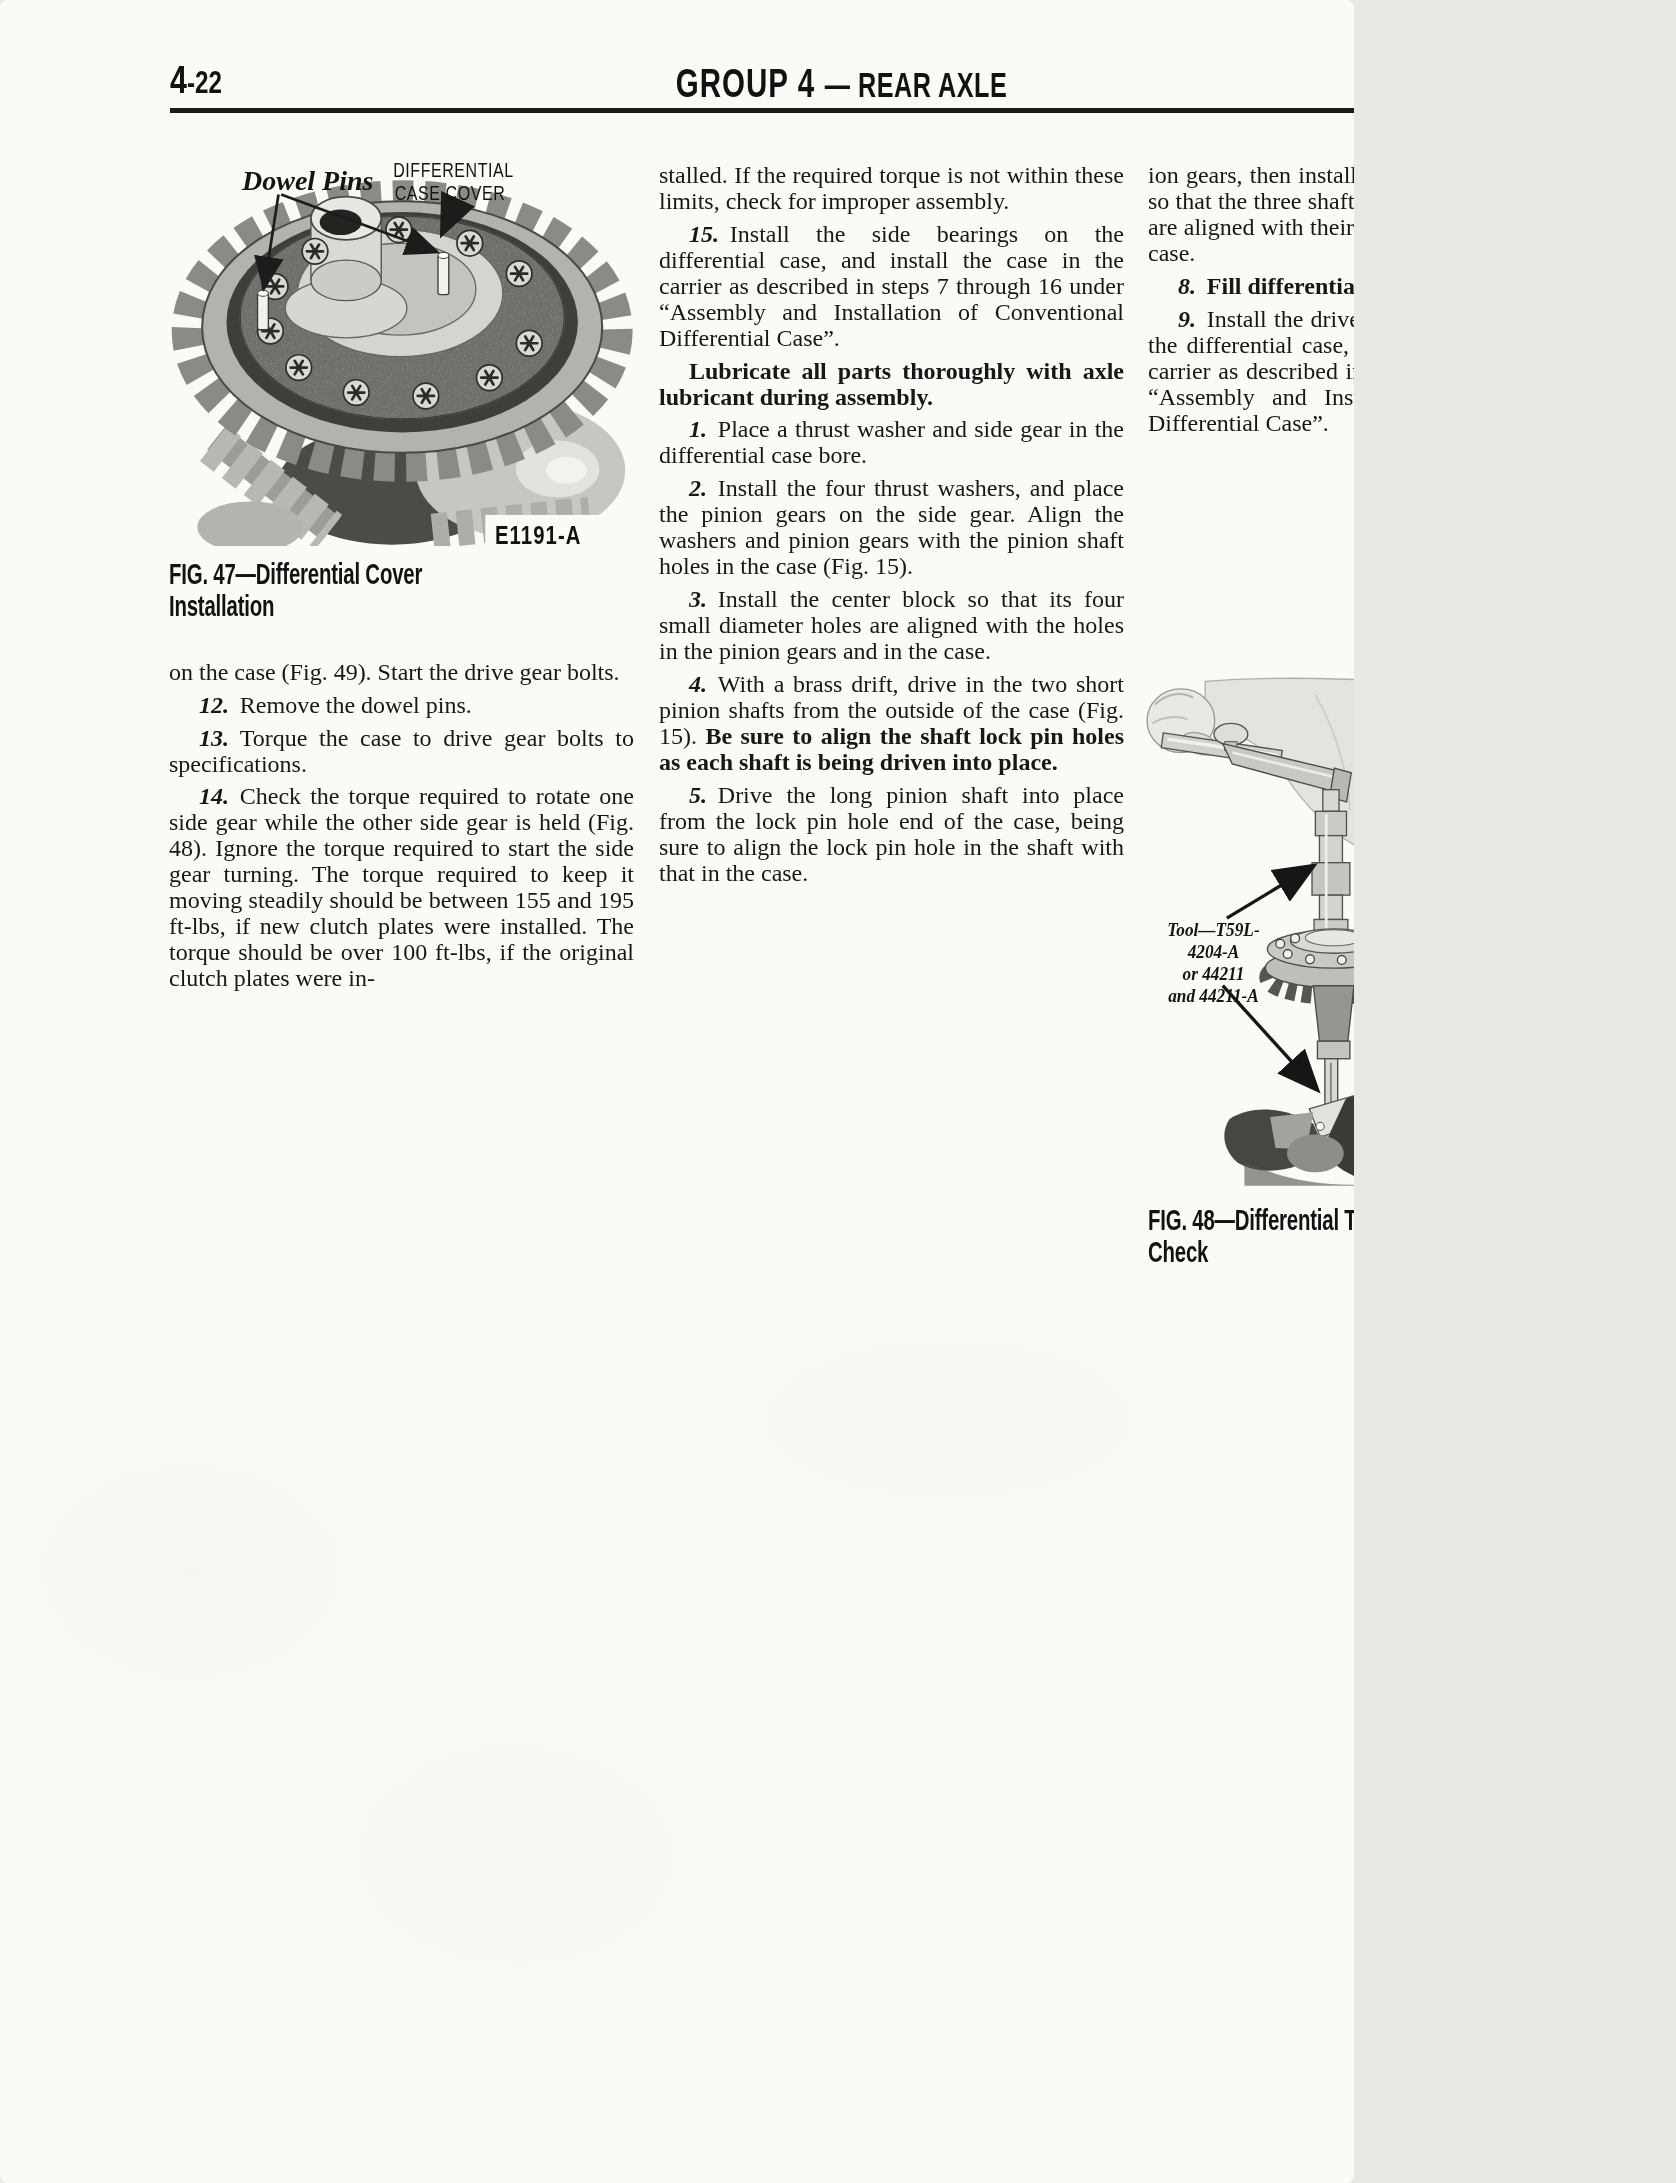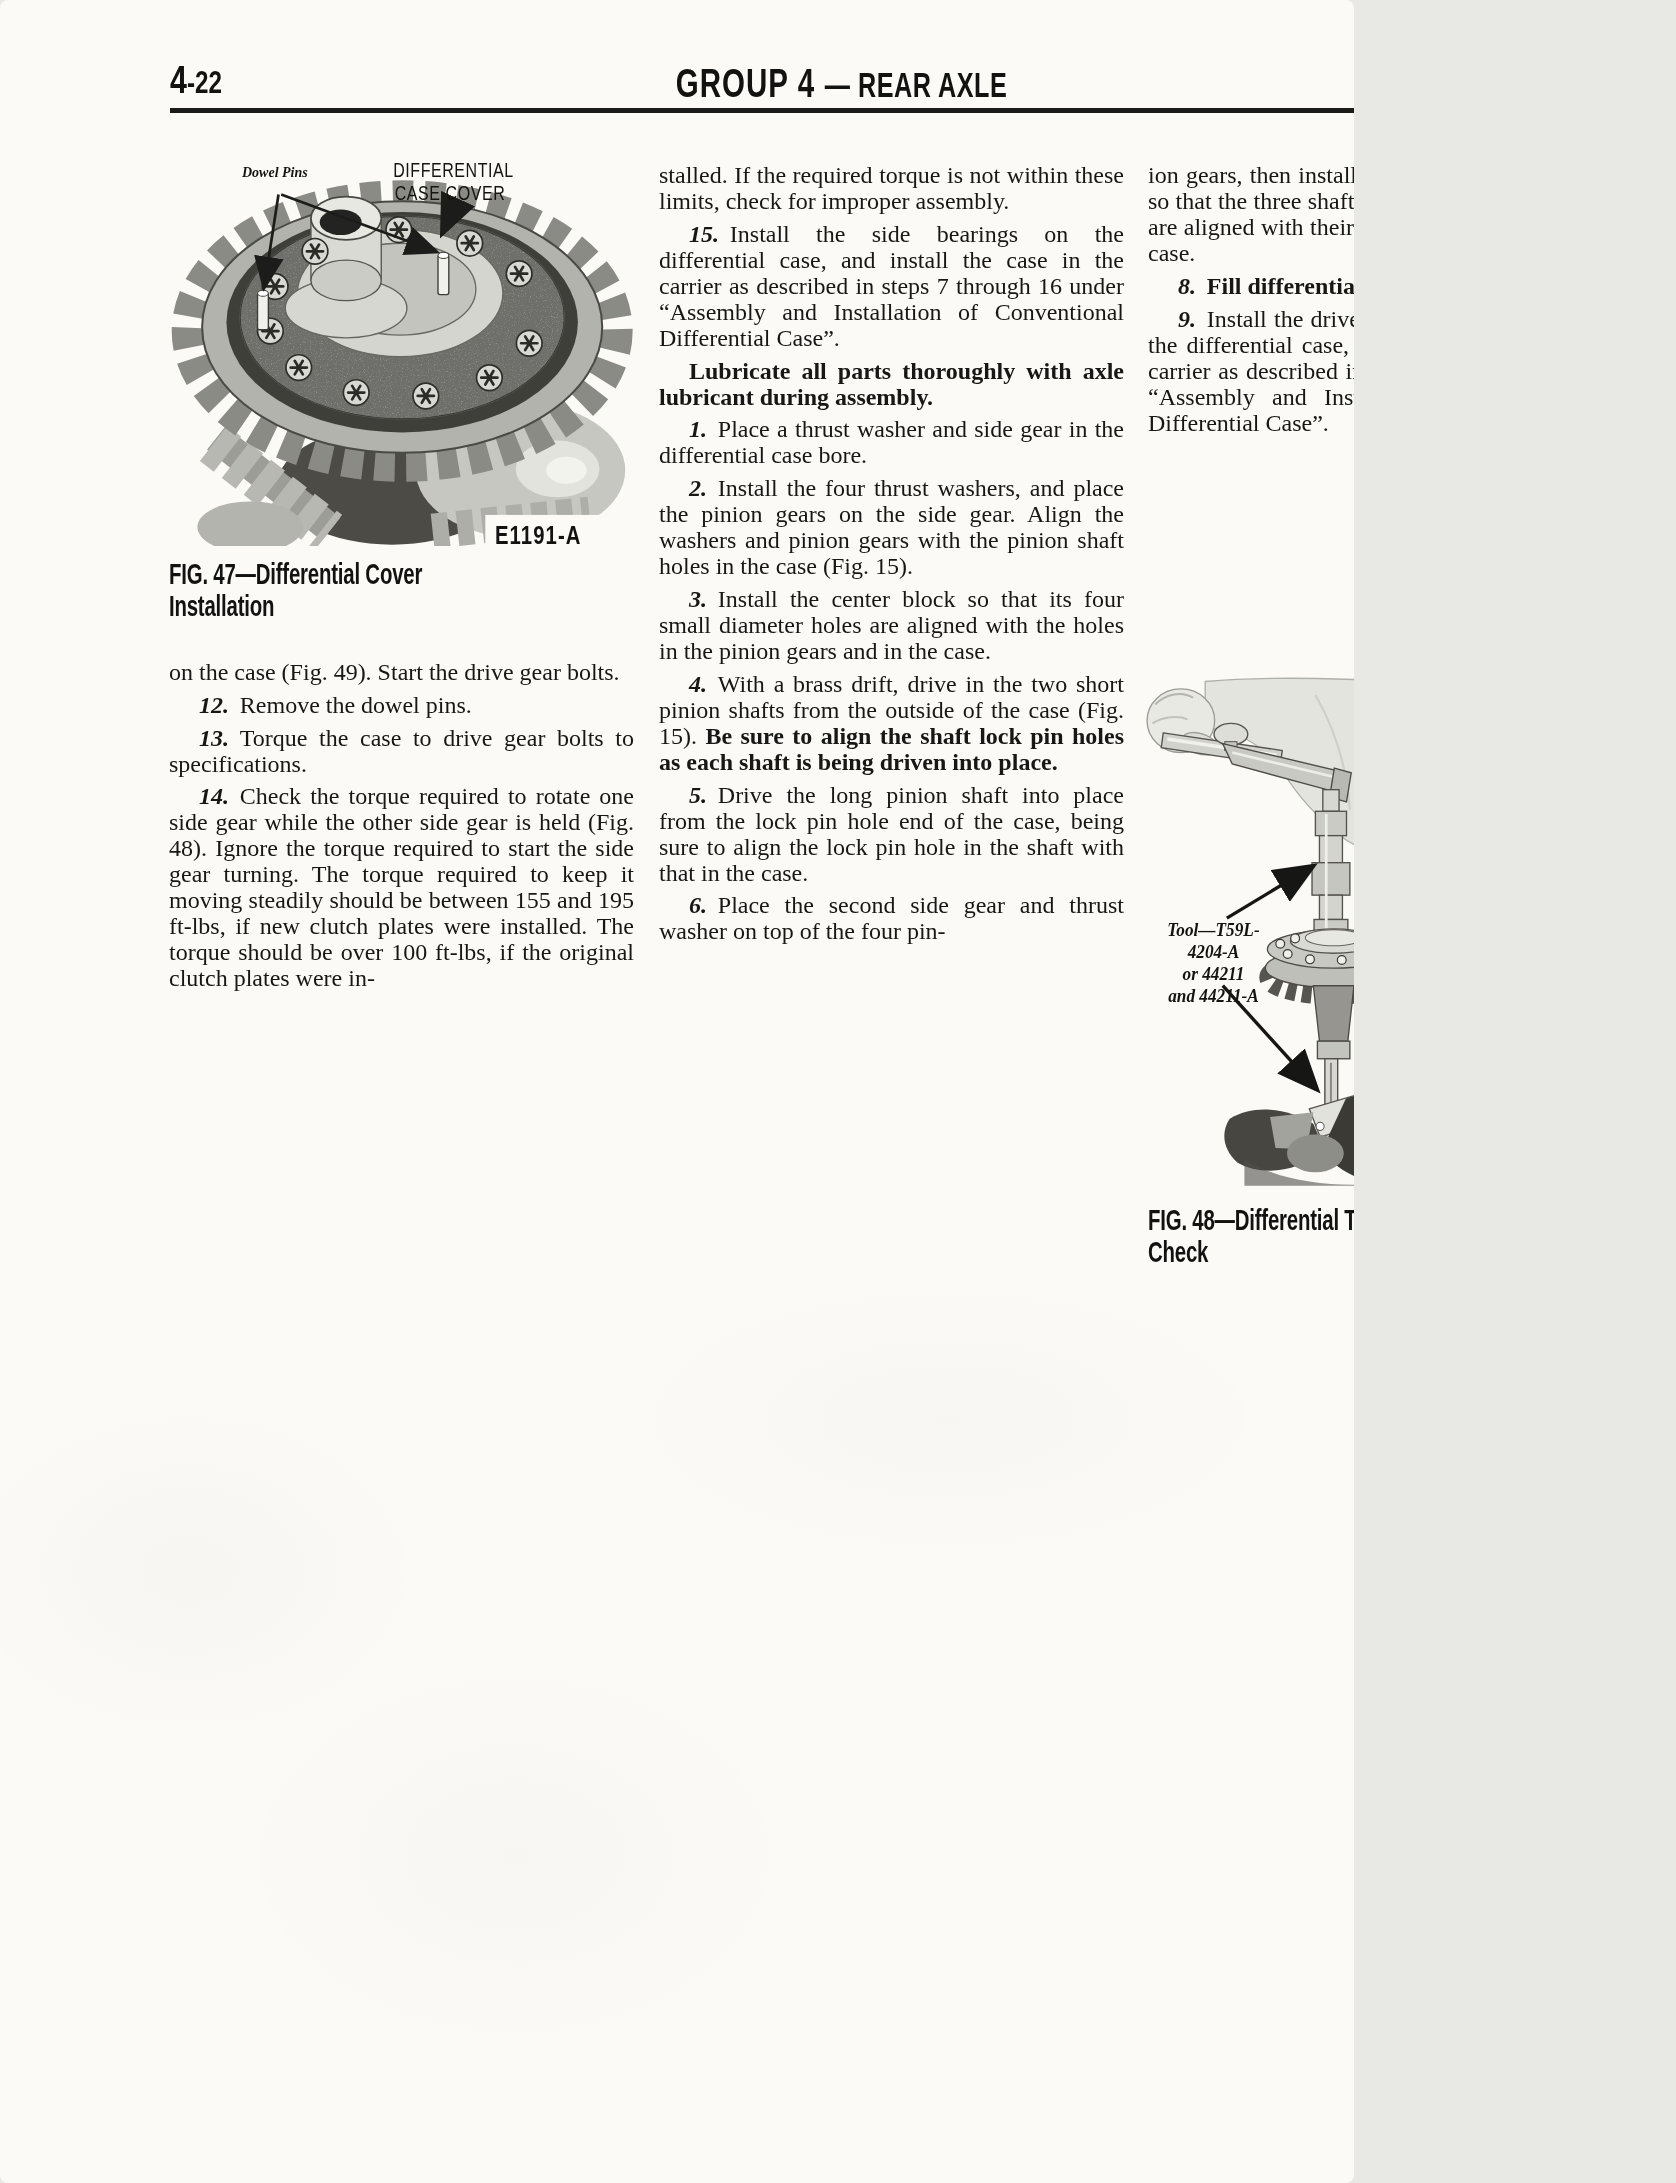--- a/index.html
+++ b/index.html
@@ -51,21 +51,21 @@
   .fig47{ left:169px; top:154px; width:465px; height:392px; }
   .fig48{ left:1143px; top:676px; width:480px; height:514px; }
   .figcap{
     position:absolute; font-family:"Liberation Sans", sans-serif; font-weight:700;
     font-size:30px; line-height:32px; letter-spacing:-0.3px; color:#121210;
     transform:scaleX(0.68); transform-origin:left top; white-space:pre-line;
   }
   .cap47{ left:169px; top:558px; width:609px; }
   .cap48{ left:1148px; top:1204px; width:649px; }
   .lbl{ position:absolute; color:#15150f; }
-  .lbl-dowel{ left:73px; top:10.8px; font-style:italic; font-size:14px; font-weight:700;
+  .lbl-dowel{ left:73px; top:10.8px; font-style:italic; font-size:28px; font-weight:700;
     font-family:"Liberation Serif", serif; }
   .lbl-cover{ left:210px; top:5.4px; width:142px; text-align:center; white-space:pre-line;
     font-family:"Liberation Sans", sans-serif; font-size:20px; line-height:23px; letter-spacing:0.7px;
     transform:scaleX(0.8); transform-origin:center top; }
   .lbl-tool{ left:-4px; top:243px; width:149px; text-align:center; white-space:pre-line;
     font-family:"Liberation Serif", serif; font-style:italic; font-weight:700;
     font-size:19.6px; line-height:22px; transform:scaleX(0.88); transform-origin:center top; }
   .figcode{
     position:absolute; font-family:"Liberation Sans", sans-serif; font-weight:700;
     font-size:26px; letter-spacing:1.4px; color:#121210;
@@ -206,21 +206,20 @@
 
   <div class="body midbody">
     <p class="cont"><span>stalled. If the required torque is not within these limits, check for improper assembly.</span></p>
     <p class="step"><span class="num">15.</span><span>Install the side bearings on the differential case, and install the case in the carrier as described in steps 7 through 16 under “Assembly and Installation of Conventional Differential Case”.</span></p>
     <p class="step b"><span>Lubricate all parts thoroughly with axle lubricant during assembly.</span></p>
     <p class="step"><span class="num">1.</span><span>Place a thrust washer and side gear in the differential case bore.</span></p>
     <p class="step"><span class="num">2.</span><span>Install the four thrust washers, and place the pinion gears on the side gear. Align the washers and pinion gears with the pinion shaft holes in the case (Fig. 15).</span></p>
     <p class="step"><span class="num">3.</span><span>Install the center block so that its four small diameter holes are aligned with the holes in the pinion gears and in the case.</span></p>
     <p class="step"><span class="num">4.</span><span>With a brass drift, drive in the two short pinion shafts from the outside of the case (Fig. 15). </span><span class="b">Be sure to align the shaft lock pin holes as each shaft is being driven into place.</span></p>
     <p class="step"><span class="num">5.</span><span>Drive the long pinion shaft into place from the lock pin hole end of the case, being sure to align the lock pin hole in the shaft with that in the case.</span></p>
-    <p class="step"><span class="num">6.</span><span>Place the second side gear and thrust washer on top of the four pin-</span></p>
   </div>
 
   <div class="body rightbody">
     <p class="cont"><span>ion gears, then install the differential case cover so that the three shaft lock pin holes in the cover are aligned with their corresponding holes in the case.</span></p>
     <p class="step b"><span class="num">8.</span><span>Fill differential case with axle lubricant.</span></p>
     <p class="step"><span class="num">9.</span><span>Install the drive gear and side bearings on the differential case, and install the case in the carrier as described in steps 5 through 16 under “Assembly and Installation of Conventional Differential Case”.</span></p>
   </div>
 
   <figure class="fig fig48" style="margin:0">
     <svg width="480" height="514" viewBox="0 0 710 760">

